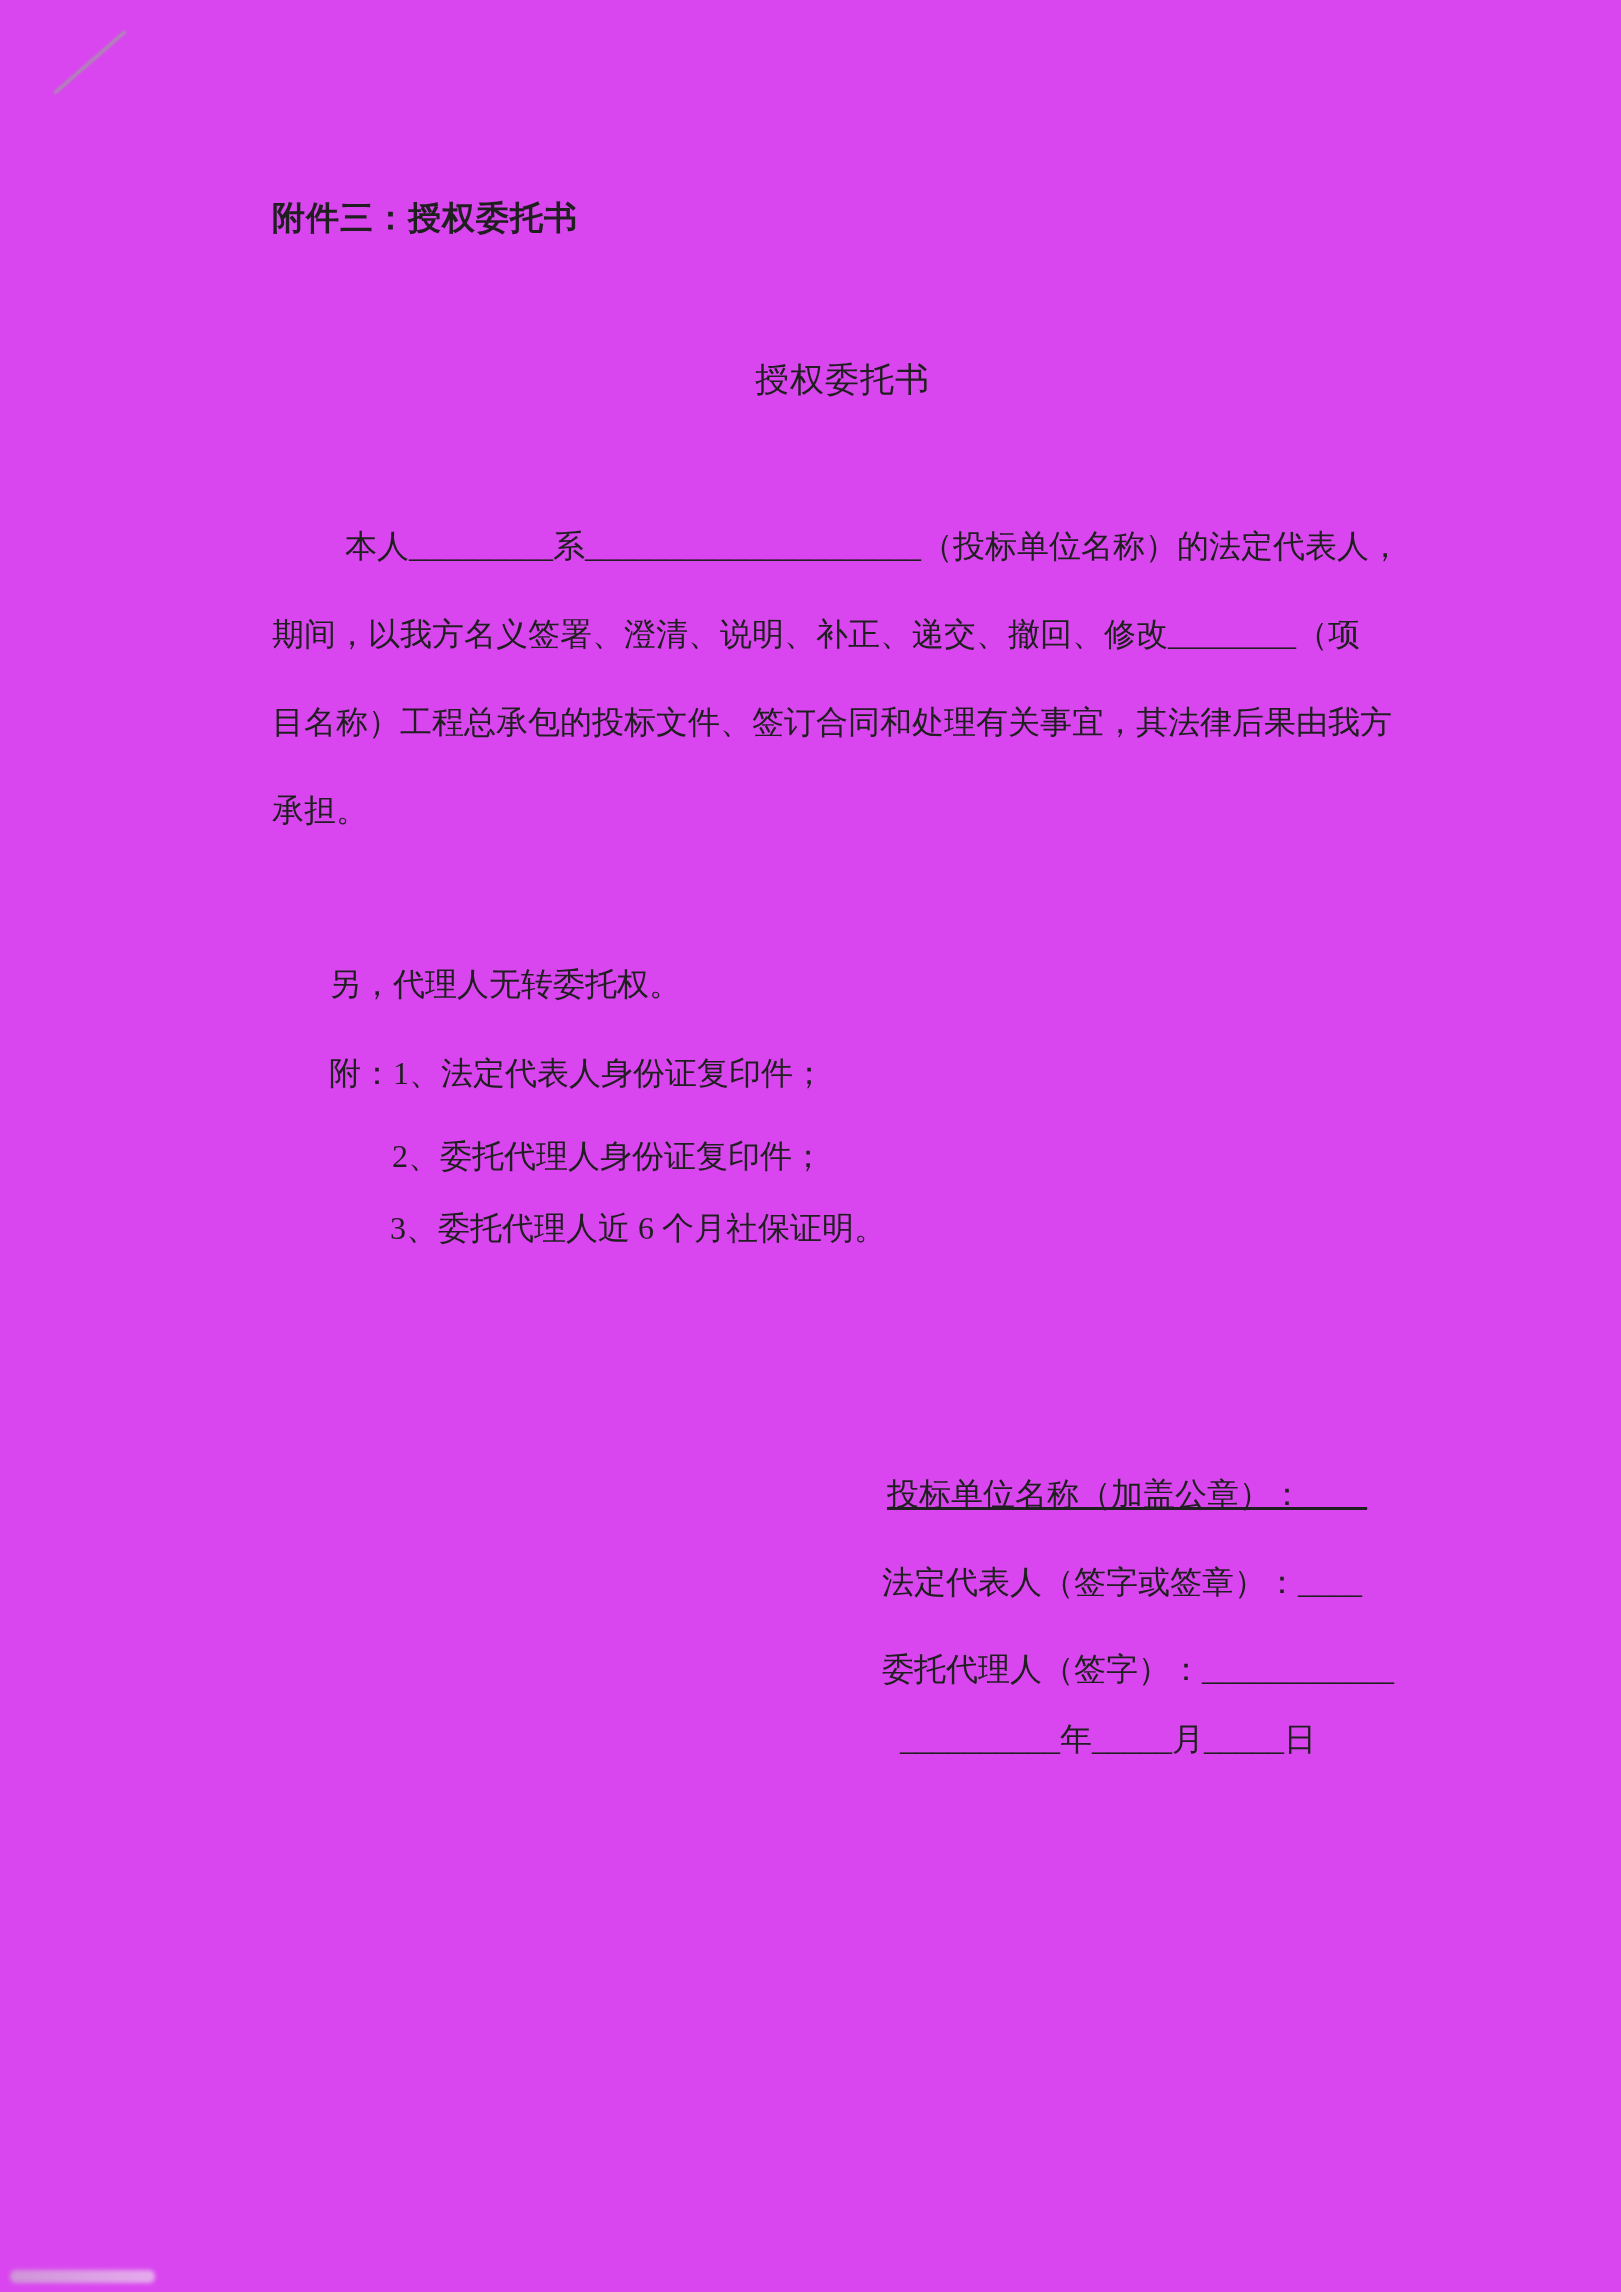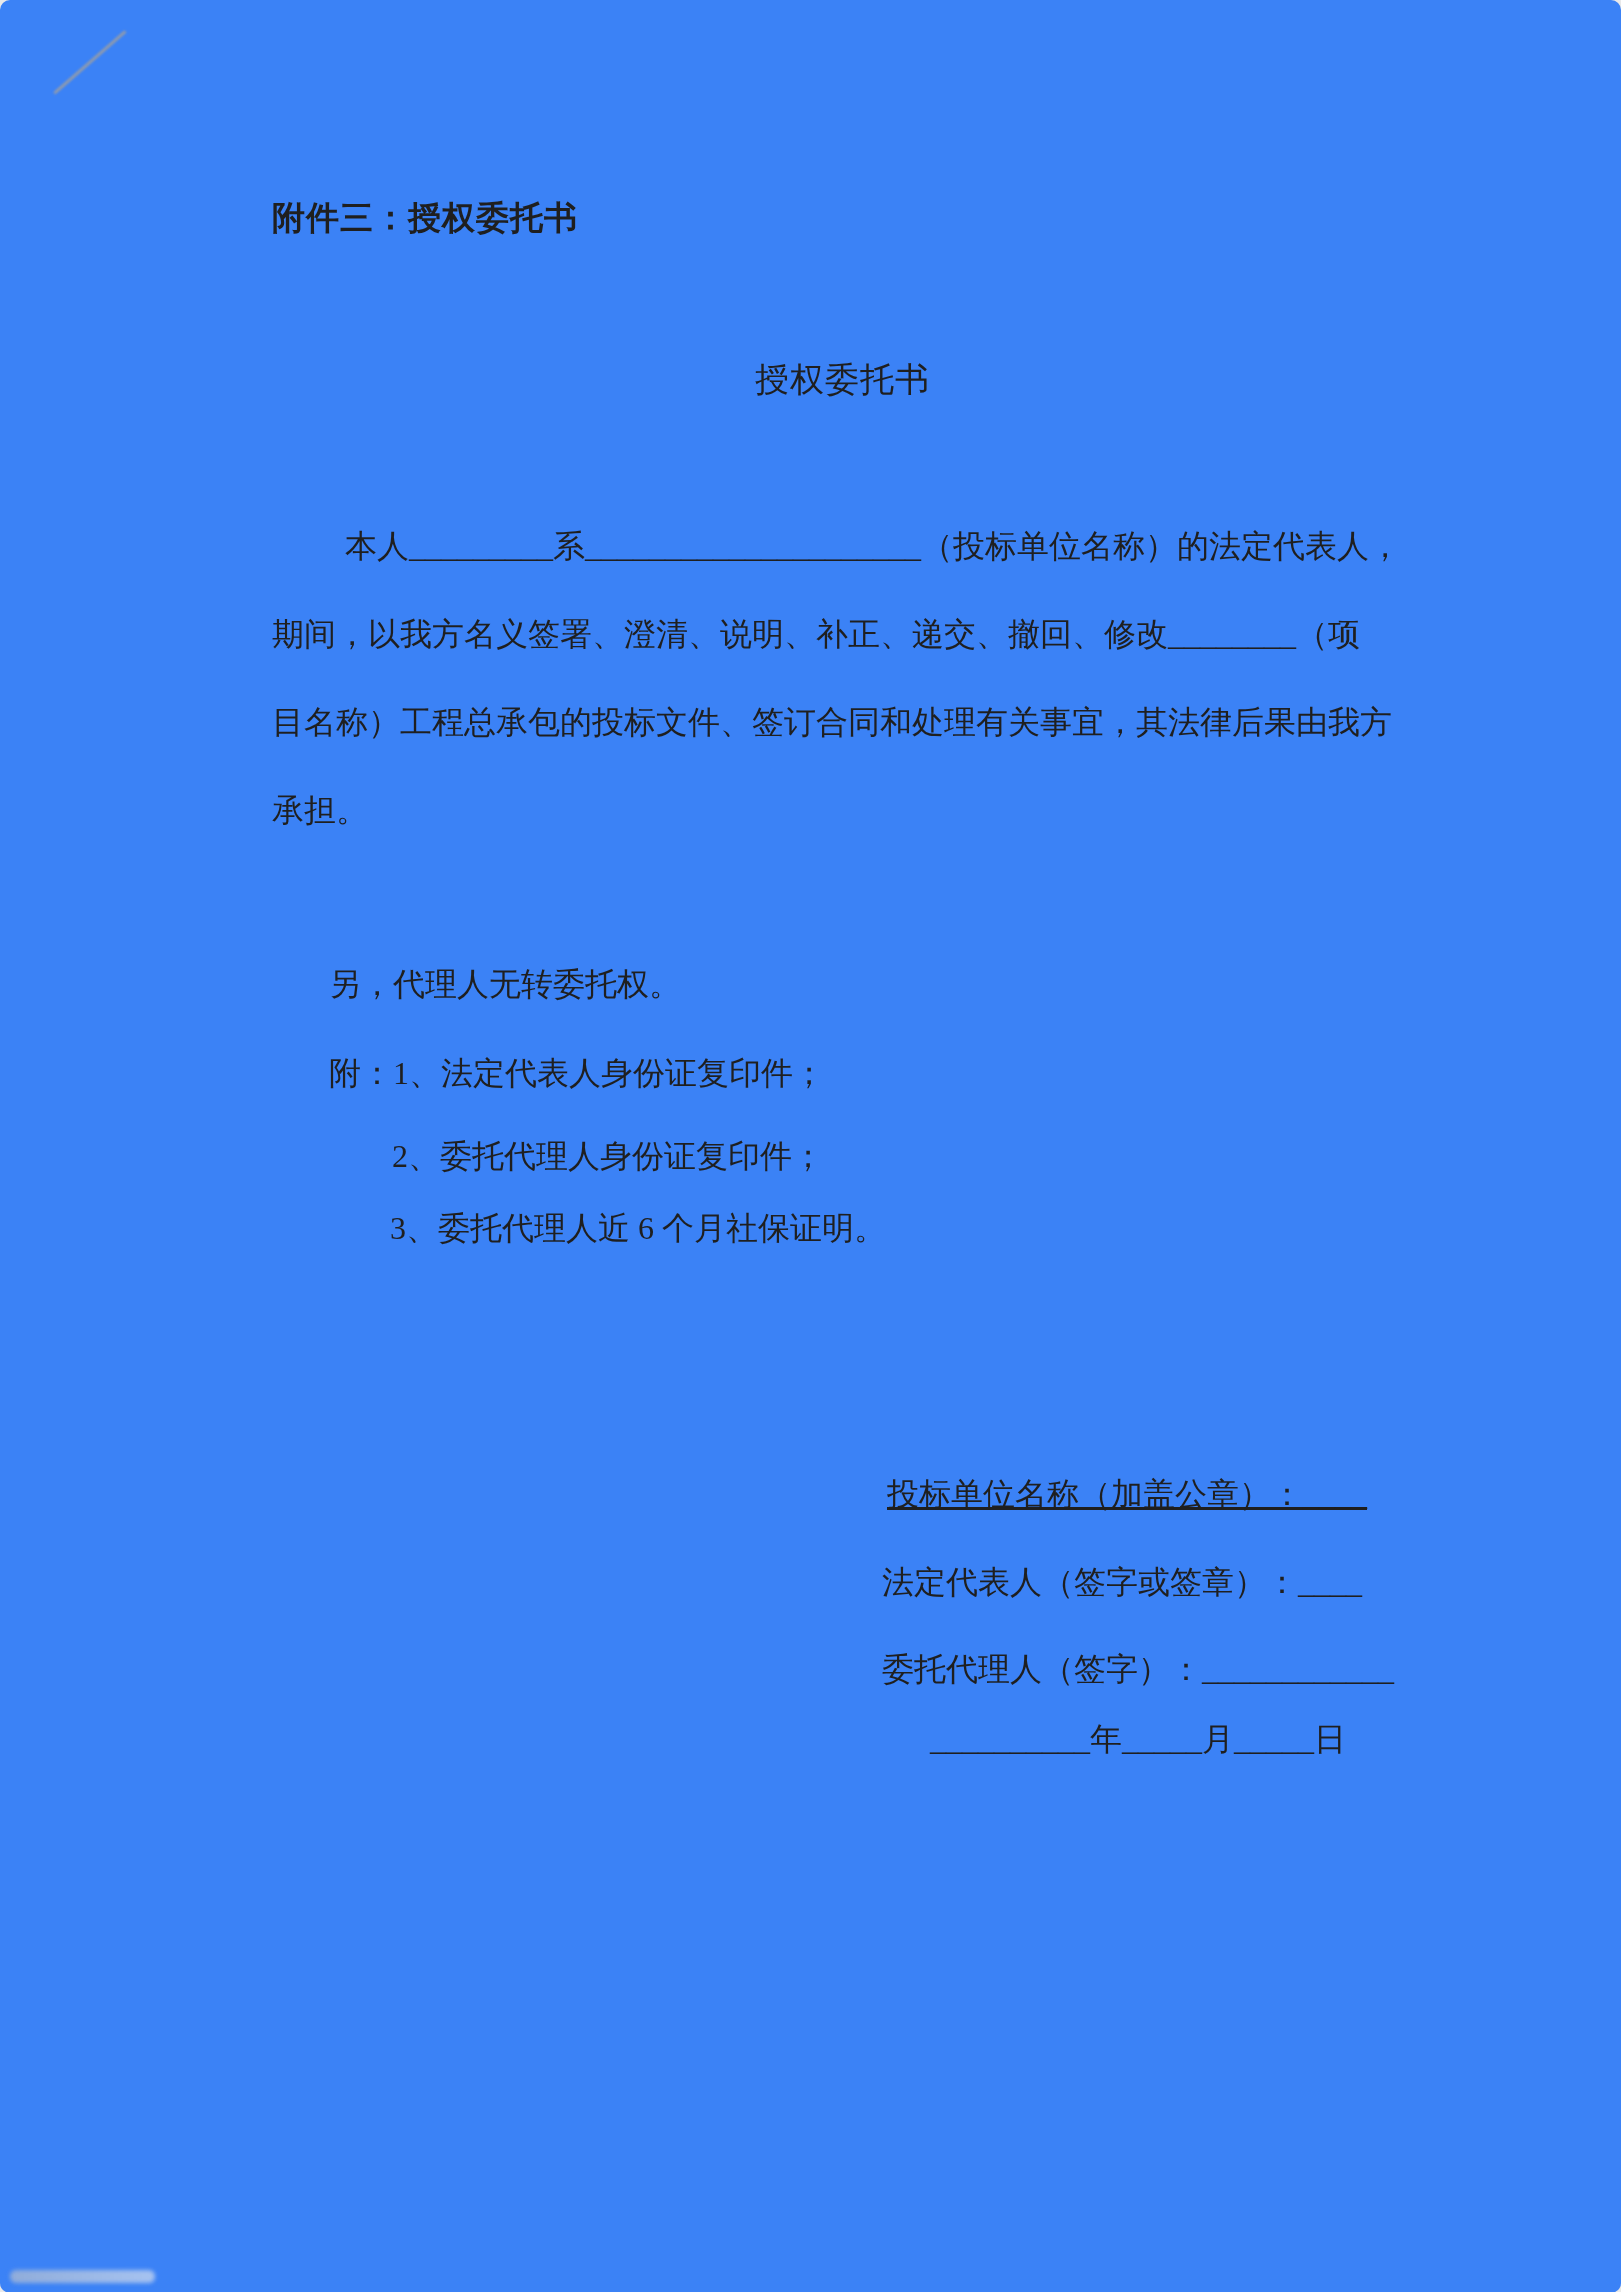--- a/index.html
+++ b/index.html
@@ -4,25 +4,24 @@
 <style>
   html, body {
     margin: 0;
     padding: 0;
     background: #e9e9e9;
   }
   .page {
     position: relative;
     width: 1621px;
     height: 2293px;
-    background: #3b82f6;
+    background: #d946ef;
     font-family: "Liberation Serif", "DejaVu Serif", serif;
     color: #1f1f1f;
     overflow: hidden;
-    border-radius: 10px;
   }
   .abs { position: absolute; }
   .line { white-space: pre; }
 
   .attachment-header {
     left: 272px;
     top: 196px;
     font-size: 33px;
     font-weight: 700;
     letter-spacing: 1px;
@@ -53,21 +52,21 @@
     top: 963px;
     font-size: 32px;
   }
   .attach-item-1 { left: 329px; top: 1052px; font-size: 32px; }
   .attach-item-2 { left: 392px; top: 1135px; font-size: 32px; }
   .attach-item-3 { left: 390px; top: 1207px; font-size: 32px; }
 
   .sig-line-1 { left: 887px; top: 1473px; font-size: 32px; text-decoration: underline; }
   .sig-line-2 { left: 882px; top: 1561px; font-size: 32px; }
   .sig-line-3 { left: 882px; top: 1648px; font-size: 32px; }
-  .sig-line-4 { left: 900px; top: 1718px; font-size: 32px; margin-left: 30px; }
+  .sig-line-4 { left: 900px; top: 1718px; font-size: 32px; }
 
   
   .scratch-mark {
     left: 54px;
     top: 92px;
     width: 95px;
     height: 2.9px;
     background: #9f9f9f;
     transform: rotate(-41deg);
     transform-origin: left center;

